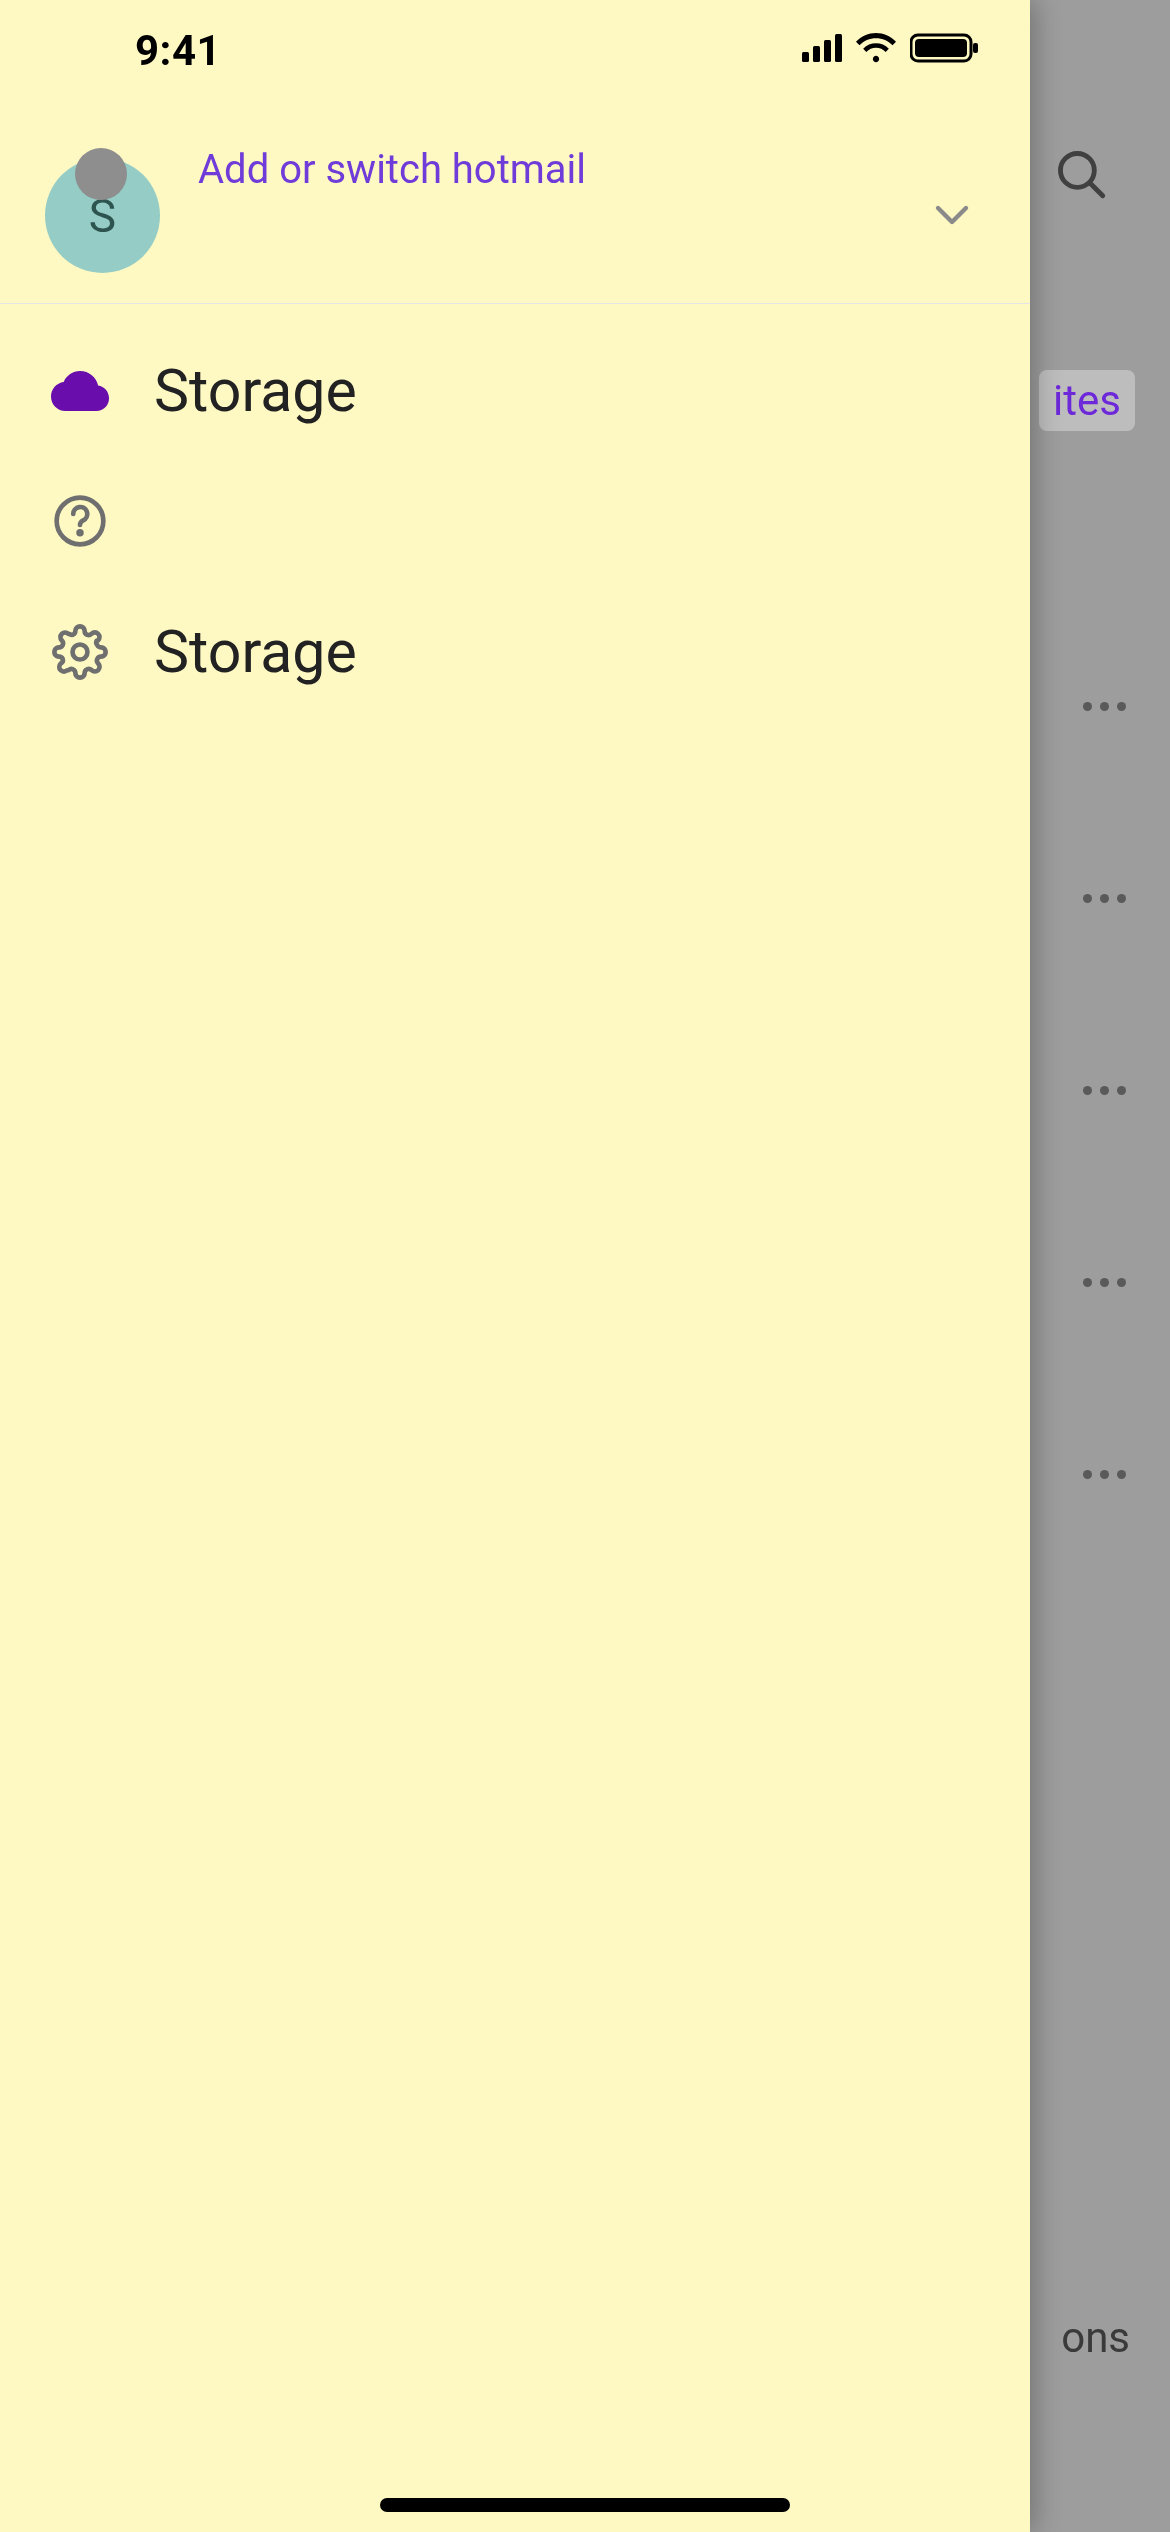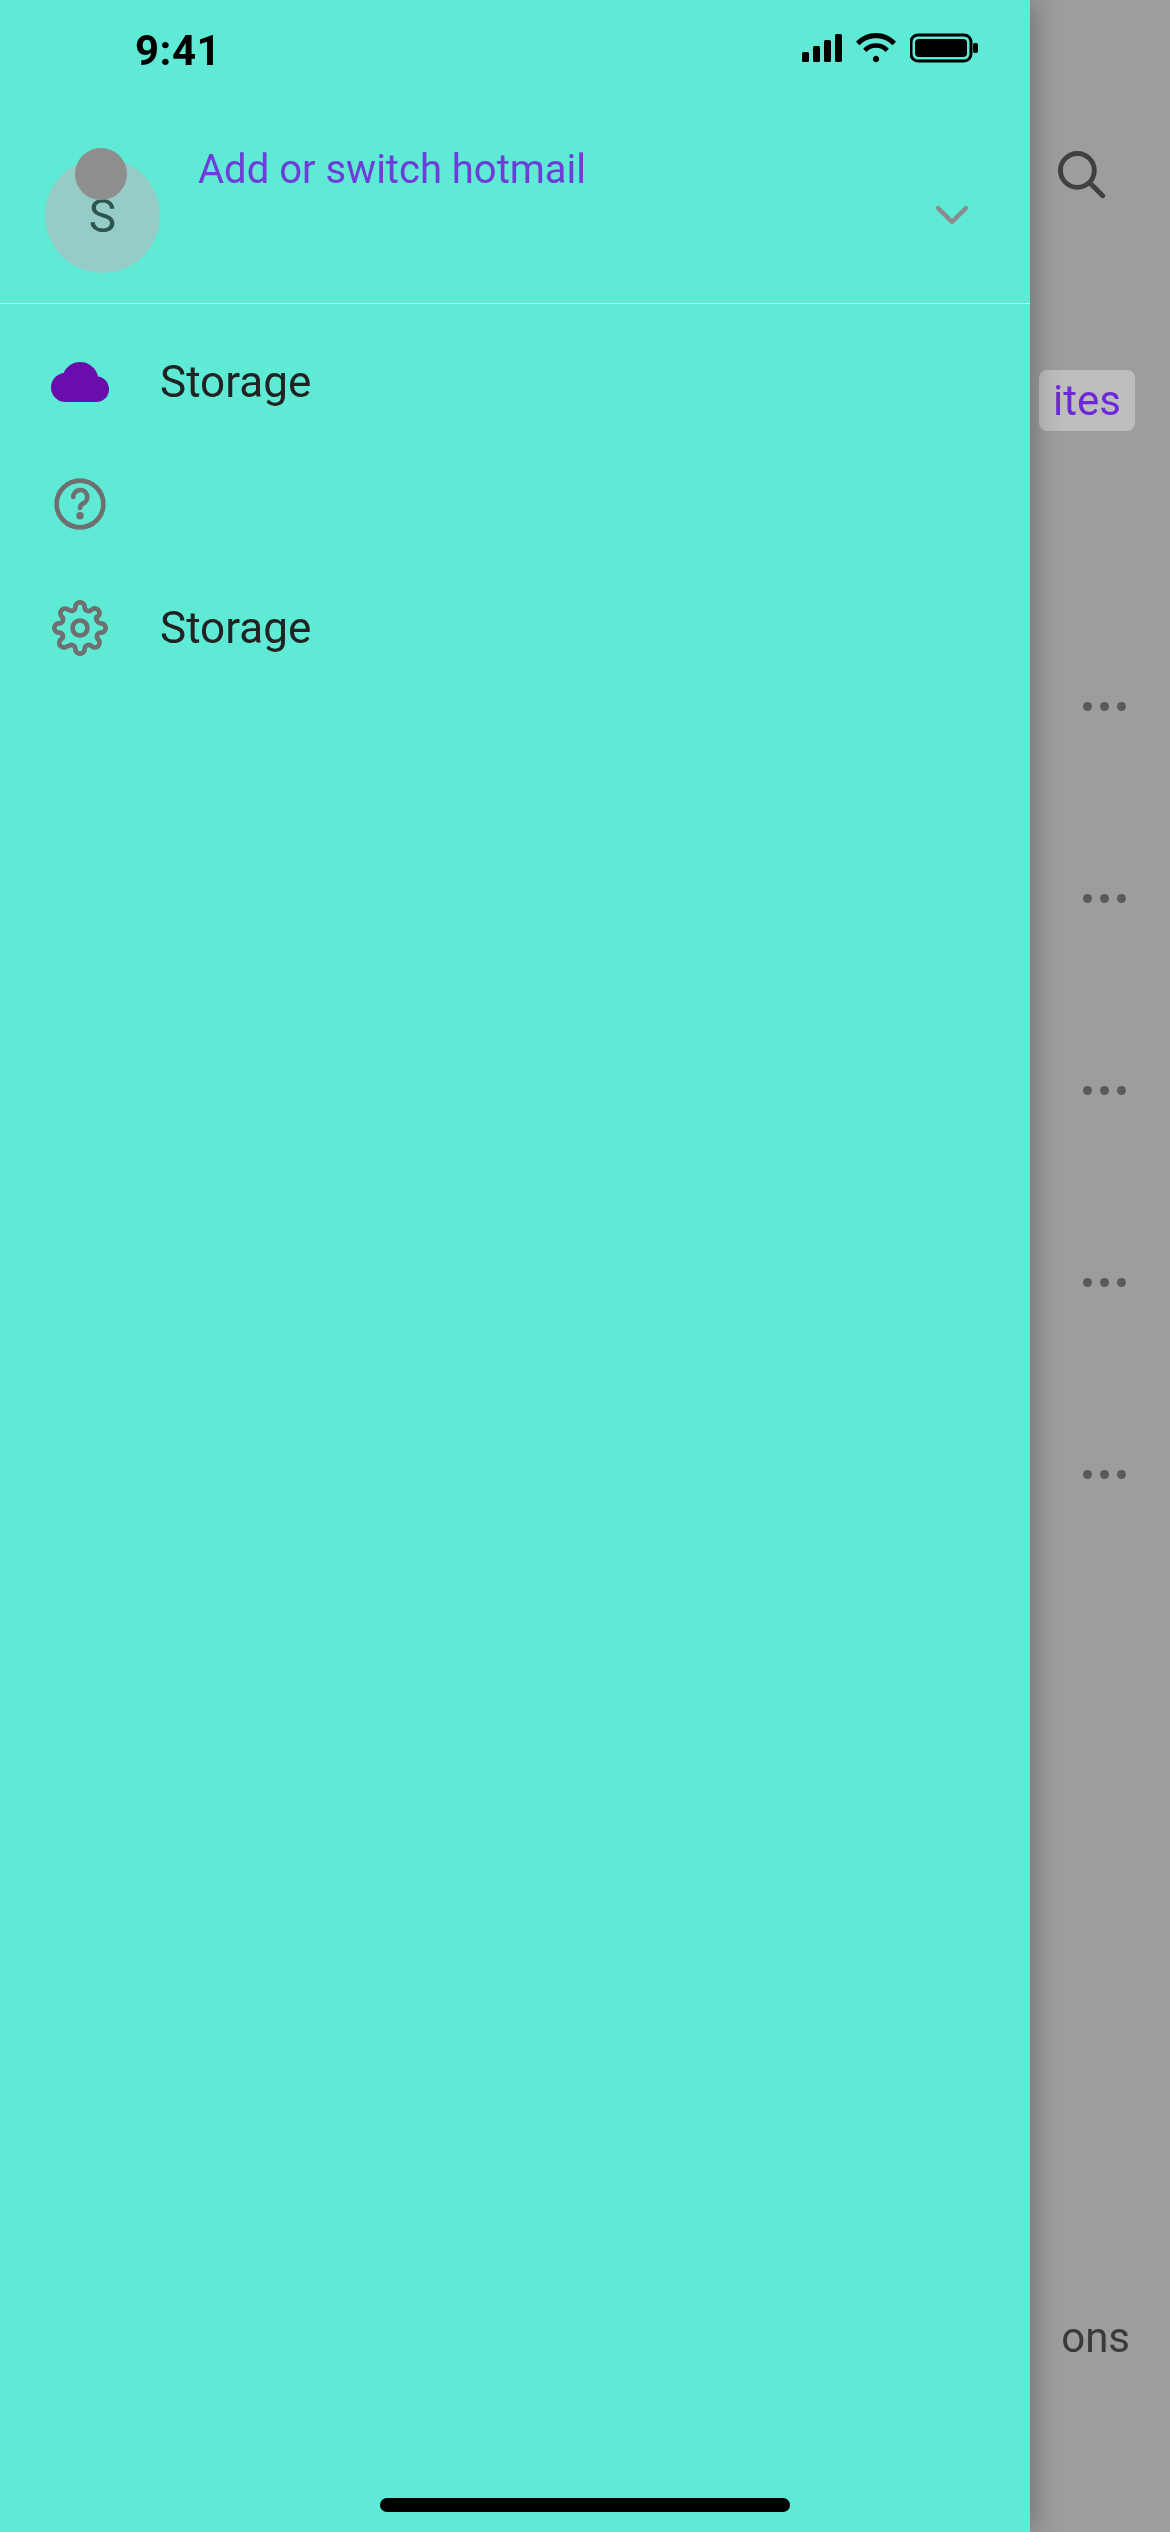--- a/index.html
+++ b/index.html
@@ -46,21 +46,21 @@
     color:#3a3a3a;
     text-align:right;
   }
 
   
   .drawer {
     position: absolute;
     top: 0; left: 0;
     width: 1030px;
     height: 100%;
-    background: #5eead4;
+    background: #fef9c3;
     box-shadow: 6px 0 24px rgba(0,0,0,.25);
     display: flex;
     flex-direction: column;
   }
 
   
   .status-bar {
     height: 100px;
     display: flex;
     align-items: center;
@@ -122,21 +122,21 @@
 
   
   .menu { padding-top: 18px; }
   .menu-item {
     display:flex;
     align-items:center;
     gap: 42px;
     padding: 34px 48px;
   }
   .menu-icon { width:64px; display:flex; justify-content:center; }
-  .menu-label { font-size: 44px; color:#222;margin-left:6px; }
+  .menu-label { font-size: 59px; color:#222; }
 
   
   .home-indicator {
     position:absolute;
     bottom:20px;
     left:50%;
     transform:translateX(-50%);
     width:410px; height:14px;
     background:#000;
     border-radius:10px;

